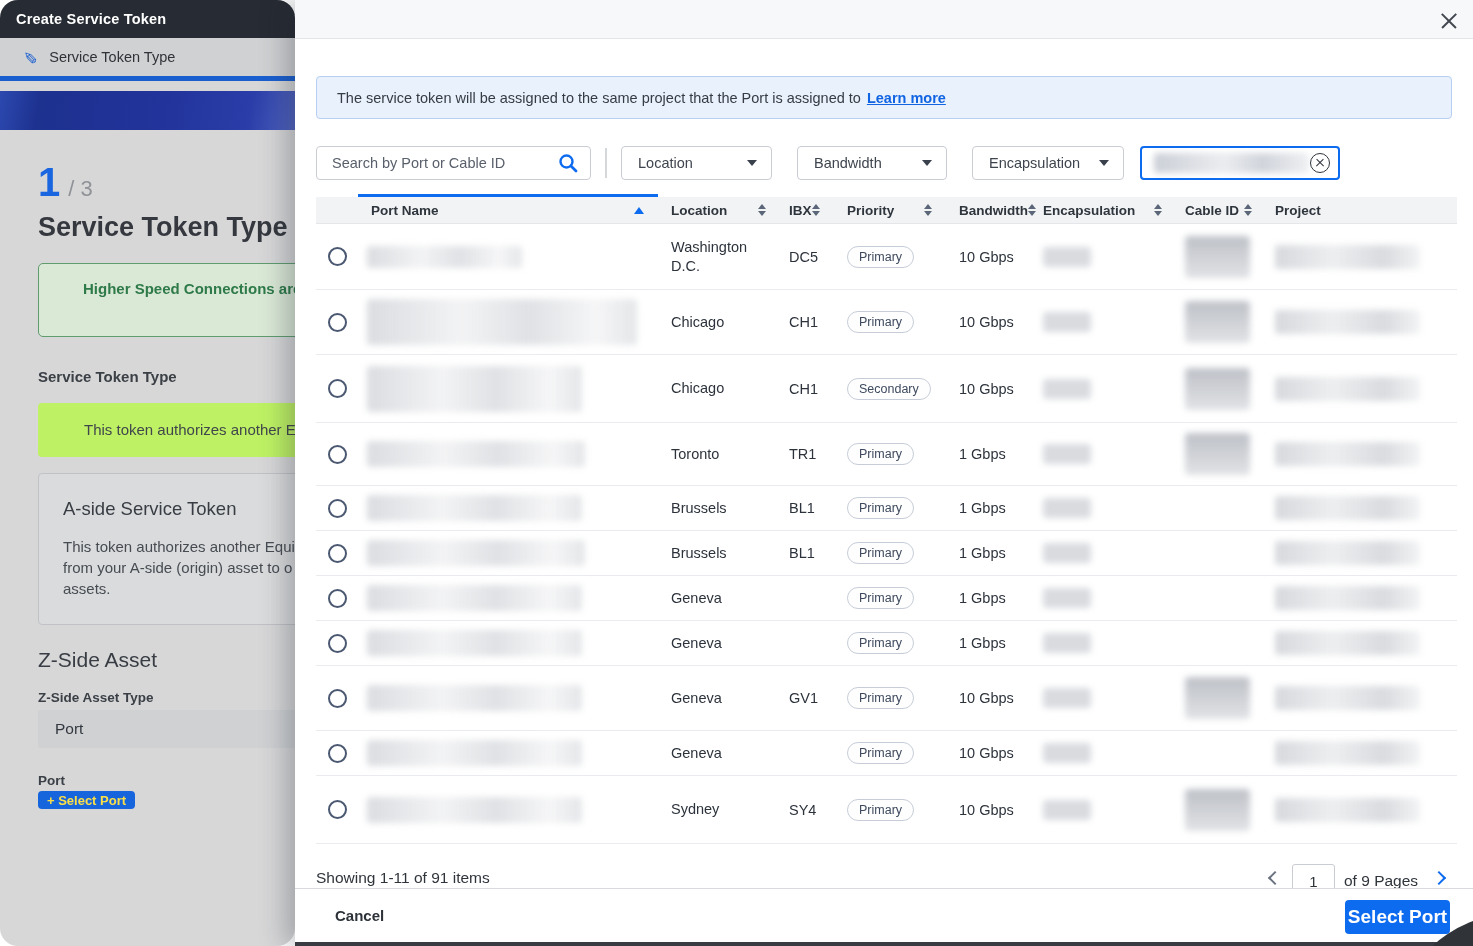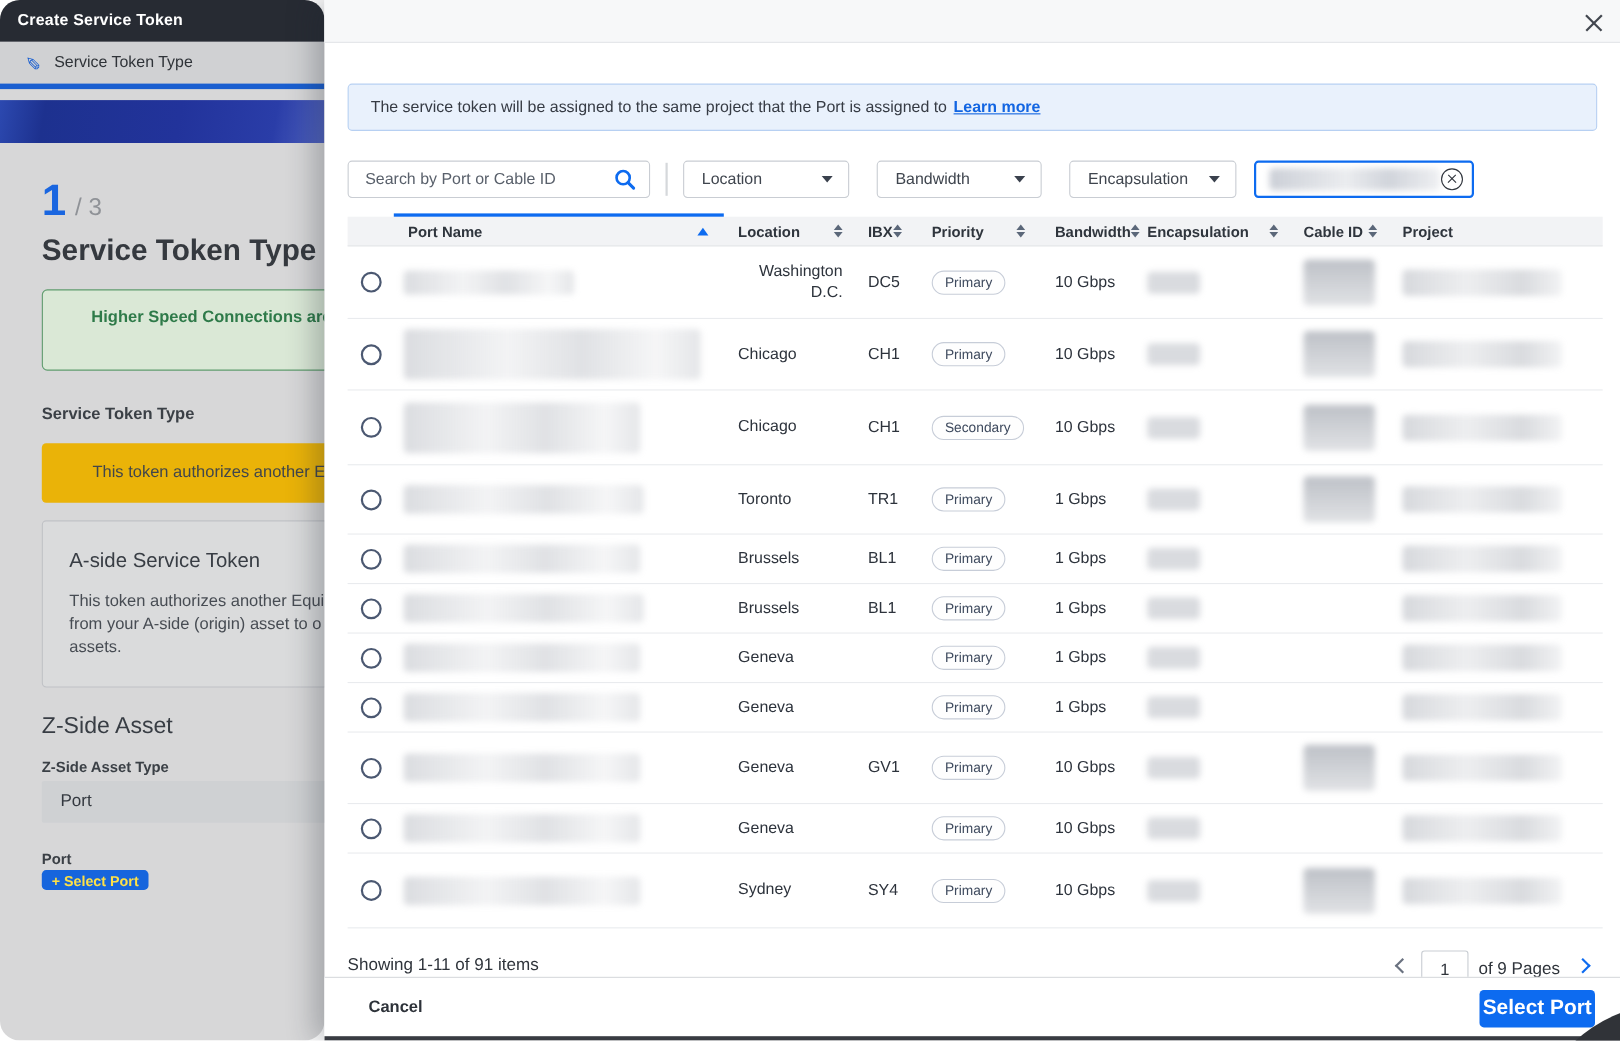--- a/index.html
+++ b/index.html
@@ -14,21 +14,21 @@
   .pencil { color:#1a5fd0; font-size:17px; line-height:1; transform:scaleY(-1) rotate(90deg); display:inline-block; }
   .lp-banner { height:39px; margin-top:10px; background:linear-gradient(100deg,#2c49b0 0%,#1d318f 14%,#22339b 55%,#2a3da8 84%,#5265c2 100%); }
   .lp-abs { position:absolute; left:38px; }
   .step-num { font-size:40px; font-weight:bold; color:#1a66e0; }
   .step-rest { font-size:22px; color:#8f9297; margin-left:8px; }
   .lp-heading { font-size:27px; font-weight:bold; color:#35393f; }
   .lp-notice { width:345px; height:74px; background:#dae8d6; border:1.5px solid #5f9c6e; border-radius:5px; padding:12px 0 0 44px; line-height:25px; font-size:15px; white-space:nowrap; overflow:hidden; }
   .lp-notice .l1 { color:#2e7a49; font-weight:bold; }
   .lp-notice .l2 { color:#3a3f45; }
   .lp-label { font-size:15px; font-weight:bold; color:#3b4046; }
-  .lp-option { width:345px; height:54px; background:#eab308; border-radius:4px; line-height:54px; padding-left:46px; font-size:15px; color:#41464c; white-space:nowrap; overflow:hidden; }
+  .lp-option { width:345px; height:54px; background:#bef264; border-radius:4px; line-height:54px; padding-left:46px; font-size:15px; color:#41464c; white-space:nowrap; overflow:hidden; }
   .lp-card { width:345px; height:152px; background:#dadbdc; border:1px solid #c0c2c6; border-radius:4px; padding:24px 0 0 24px; overflow:hidden; }
   .lp-card .title { font-size:18.5px; color:#383d44; margin-bottom:16px; }
   .lp-card .line { font-size:15px; color:#474c53; line-height:21px; white-space:nowrap; }
   .lp-h2 { font-size:21px; color:#383d44; }
   .lp-sublabel { font-size:13.5px; font-weight:bold; color:#3b4046; }
   .lp-select { width:345px; height:38px; background:#cfd1d3; border-radius:2px; line-height:38px; padding-left:17px; font-size:15.5px; color:#33383f; }
   .lp-btn { width:97px; height:18px; background:#1665dd; border:none; border-radius:4px; color:#fde047; font-size:13px; font-weight:bold; font-family:"Liberation Sans",sans-serif; }
 
   
   .modal { position:absolute; left:295px; top:0; width:1178px; height:946px; background:#fff; box-shadow:-10px 0 24px rgba(30,35,45,.28);padding-left:40px; }
@@ -213,21 +213,21 @@
         <span class="sort-pair">
             <span class="tri-up"></span>
             <span class="tri-down"></span>
           </span>
       </div>
       <div class="hcell c8">
         <span>Project</span>
       </div>
     </div>
 
-    <div class="trow" style="height:66px;text-align:right;">
+    <div class="trow" style="height:66px;">
       <div class="cell c0">
           <span class="radio"></span>
         </div>
       <div class="cell c1">
           <span class="smudge sm-port" style="width:155px;height:22px;"></span>
         </div>
       <div class="cell c2">Washington D.C.</div>
       <div class="cell c3">DC5</div>
       <div class="cell c4">
           <span class="badge">Primary</span>

